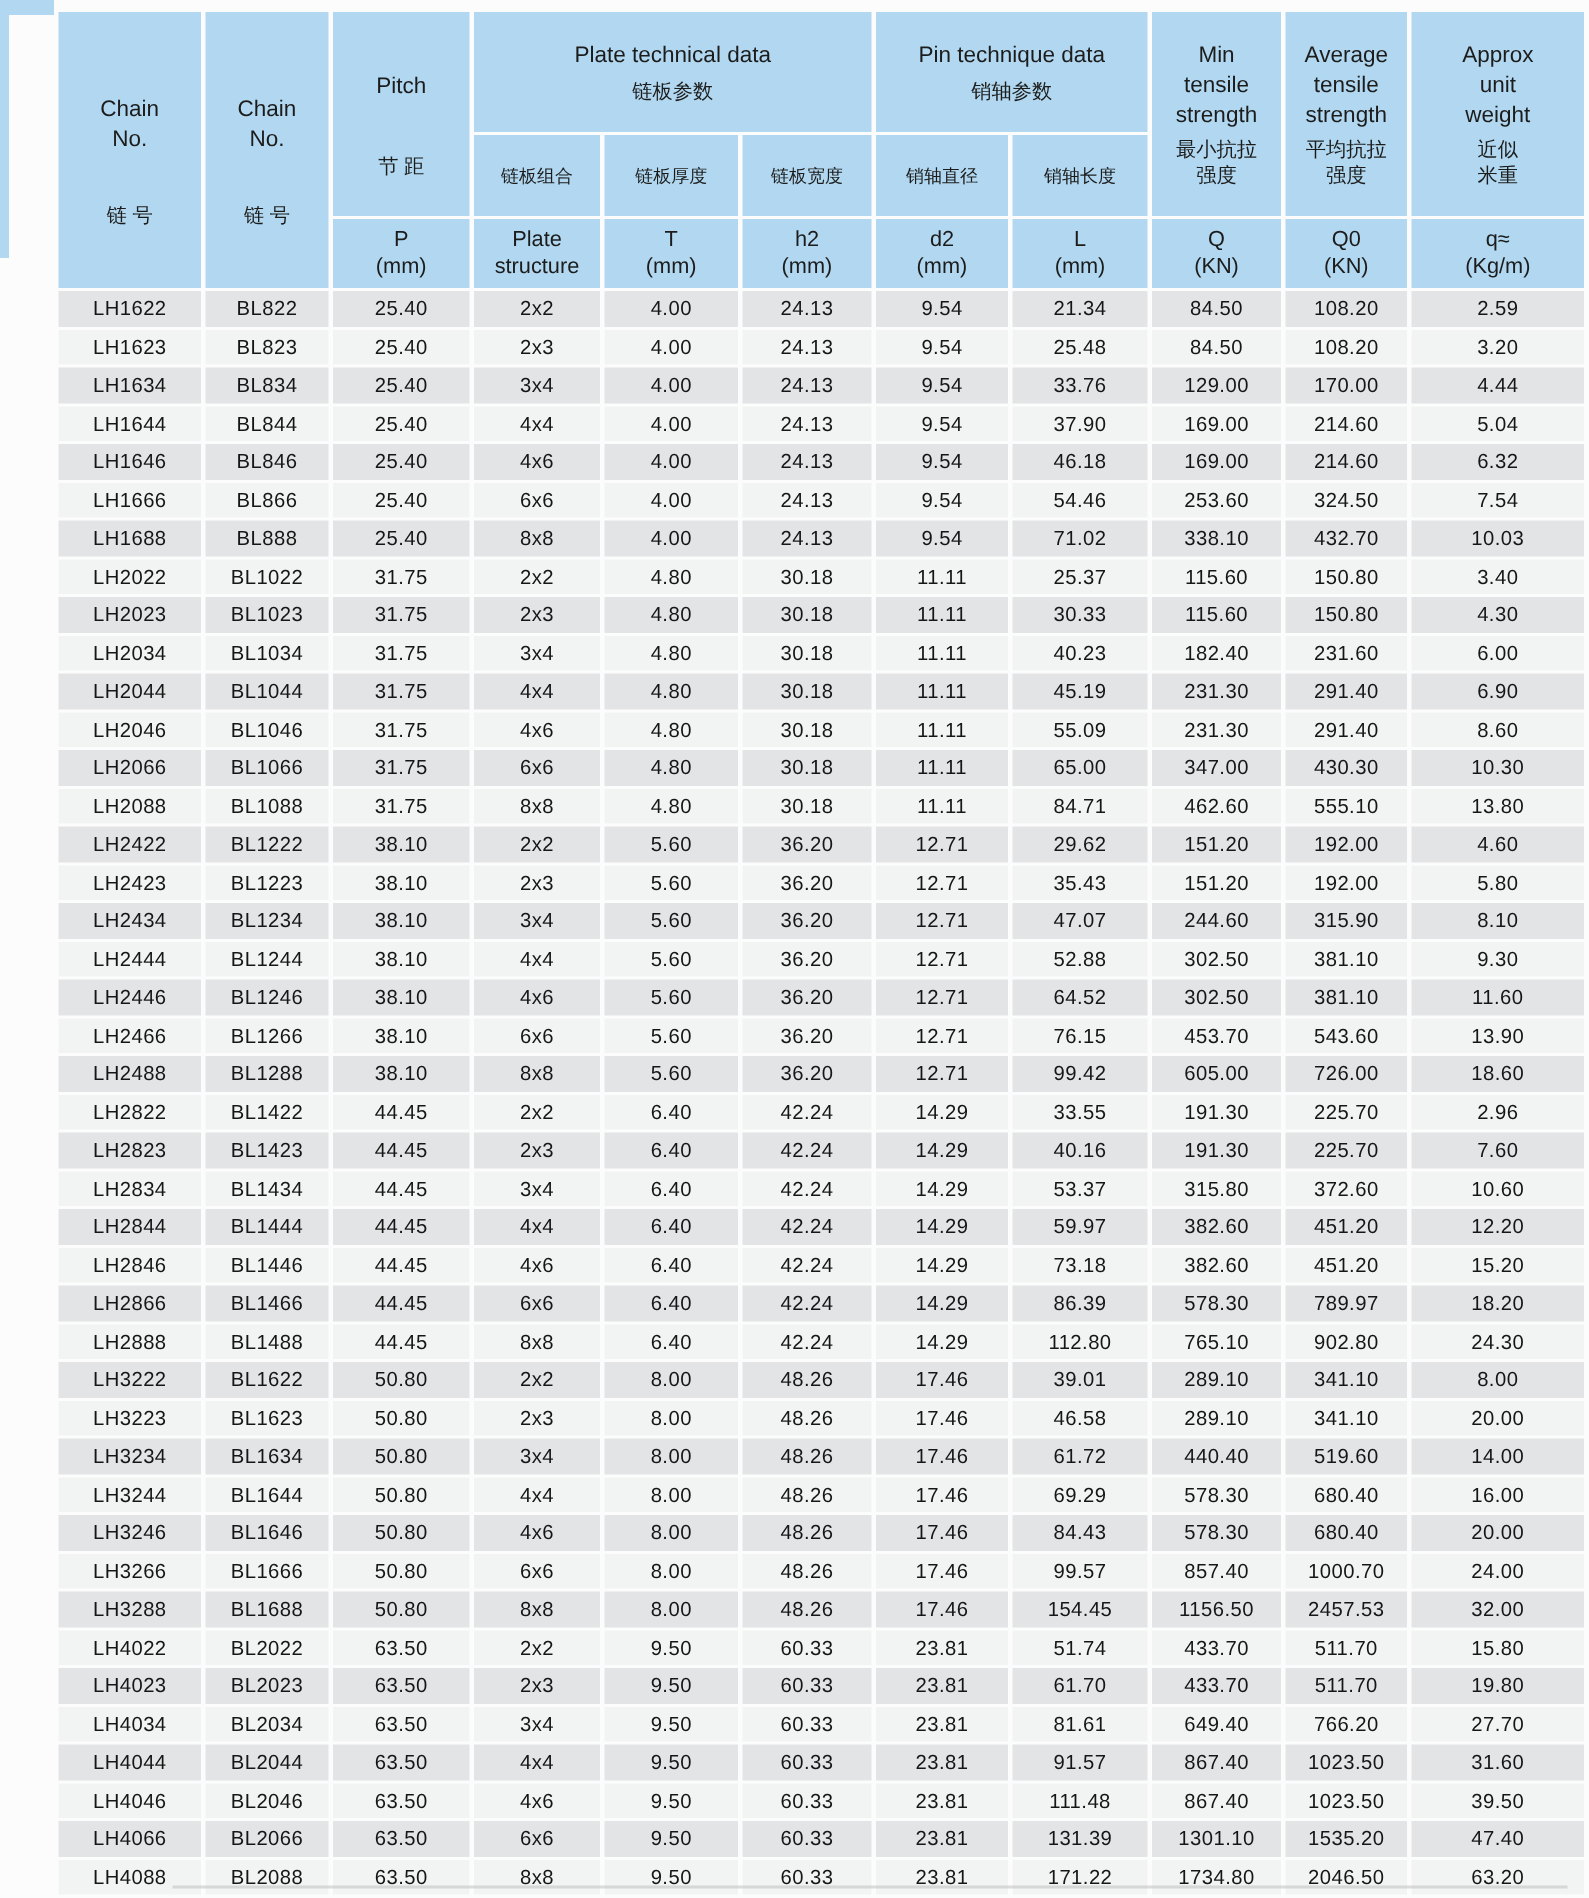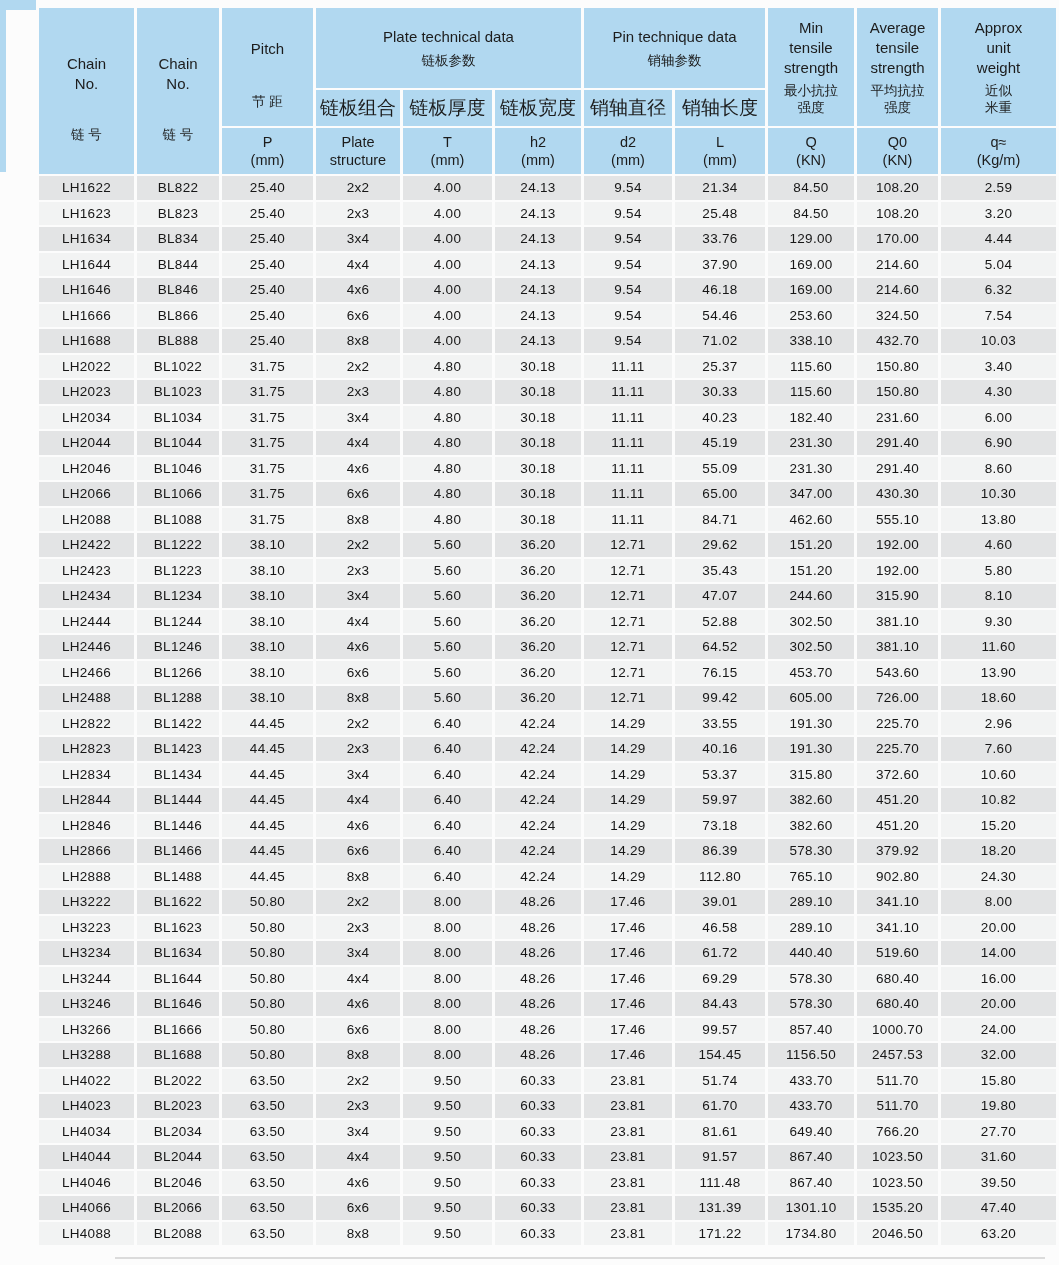--- a/index.html
+++ b/index.html
@@ -15,21 +15,21 @@
 
   table.spec{
     position:absolute;left:36px;top:6px;width:1023px;
     border-collapse:separate;border-spacing:3px 2px;
     table-layout:fixed;
   }
   thead th{
     background:#b1d8f0;font-weight:normal;vertical-align:middle;
     padding:0;color:#1c1c1c;
   }
-  .hr-b th{height:36px;font-size:19px;}
+  .hr-b th{height:54px;font-size:12px;}
   .hr-c th{height:46px;font-size:14.5px;line-height:18px;white-space:pre-line;}
   .stack{display:flex;flex-direction:column;align-items:center;height:100%;box-sizing:border-box;padding-top:14px;}
   .stack2{display:flex;flex-direction:column;align-items:center;justify-content:center;height:100%;box-sizing:border-box;}
   .h-en{font-size:15px;line-height:20px;white-space:pre-line;text-align:center;}
   .h-zh{font-size:13.5px;line-height:17px;white-space:pre-line;text-align:center;}
   .chain-cell .h-zh{margin-top:32px;}
   .pitch-cell .h-zh{margin-top:34px;}
   .tensile-cell .h-zh{margin-top:4px;}
   .group-cell .h-zh{margin-top:5px;}
 
@@ -467,21 +467,21 @@
         <td>LH2844</td>
         <td>BL1444</td>
         <td>44.45</td>
         <td>4x4</td>
         <td>6.40</td>
         <td>42.24</td>
         <td>14.29</td>
         <td>59.97</td>
         <td>382.60</td>
         <td>451.20</td>
-        <td>10.82</td>
+        <td>12.20</td>
       </tr>
       <tr class="r-light">
         <td>LH2846</td>
         <td>BL1446</td>
         <td>44.45</td>
         <td>4x6</td>
         <td>6.40</td>
         <td>42.24</td>
         <td>14.29</td>
         <td>73.18</td>
@@ -492,21 +492,21 @@
       <tr class="r-dark">
         <td>LH2866</td>
         <td>BL1466</td>
         <td>44.45</td>
         <td>6x6</td>
         <td>6.40</td>
         <td>42.24</td>
         <td>14.29</td>
         <td>86.39</td>
         <td>578.30</td>
-        <td>379.92</td>
+        <td>789.97</td>
         <td>18.20</td>
       </tr>
       <tr class="r-light">
         <td>LH2888</td>
         <td>BL1488</td>
         <td>44.45</td>
         <td>8x8</td>
         <td>6.40</td>
         <td>42.24</td>
         <td>14.29</td>

